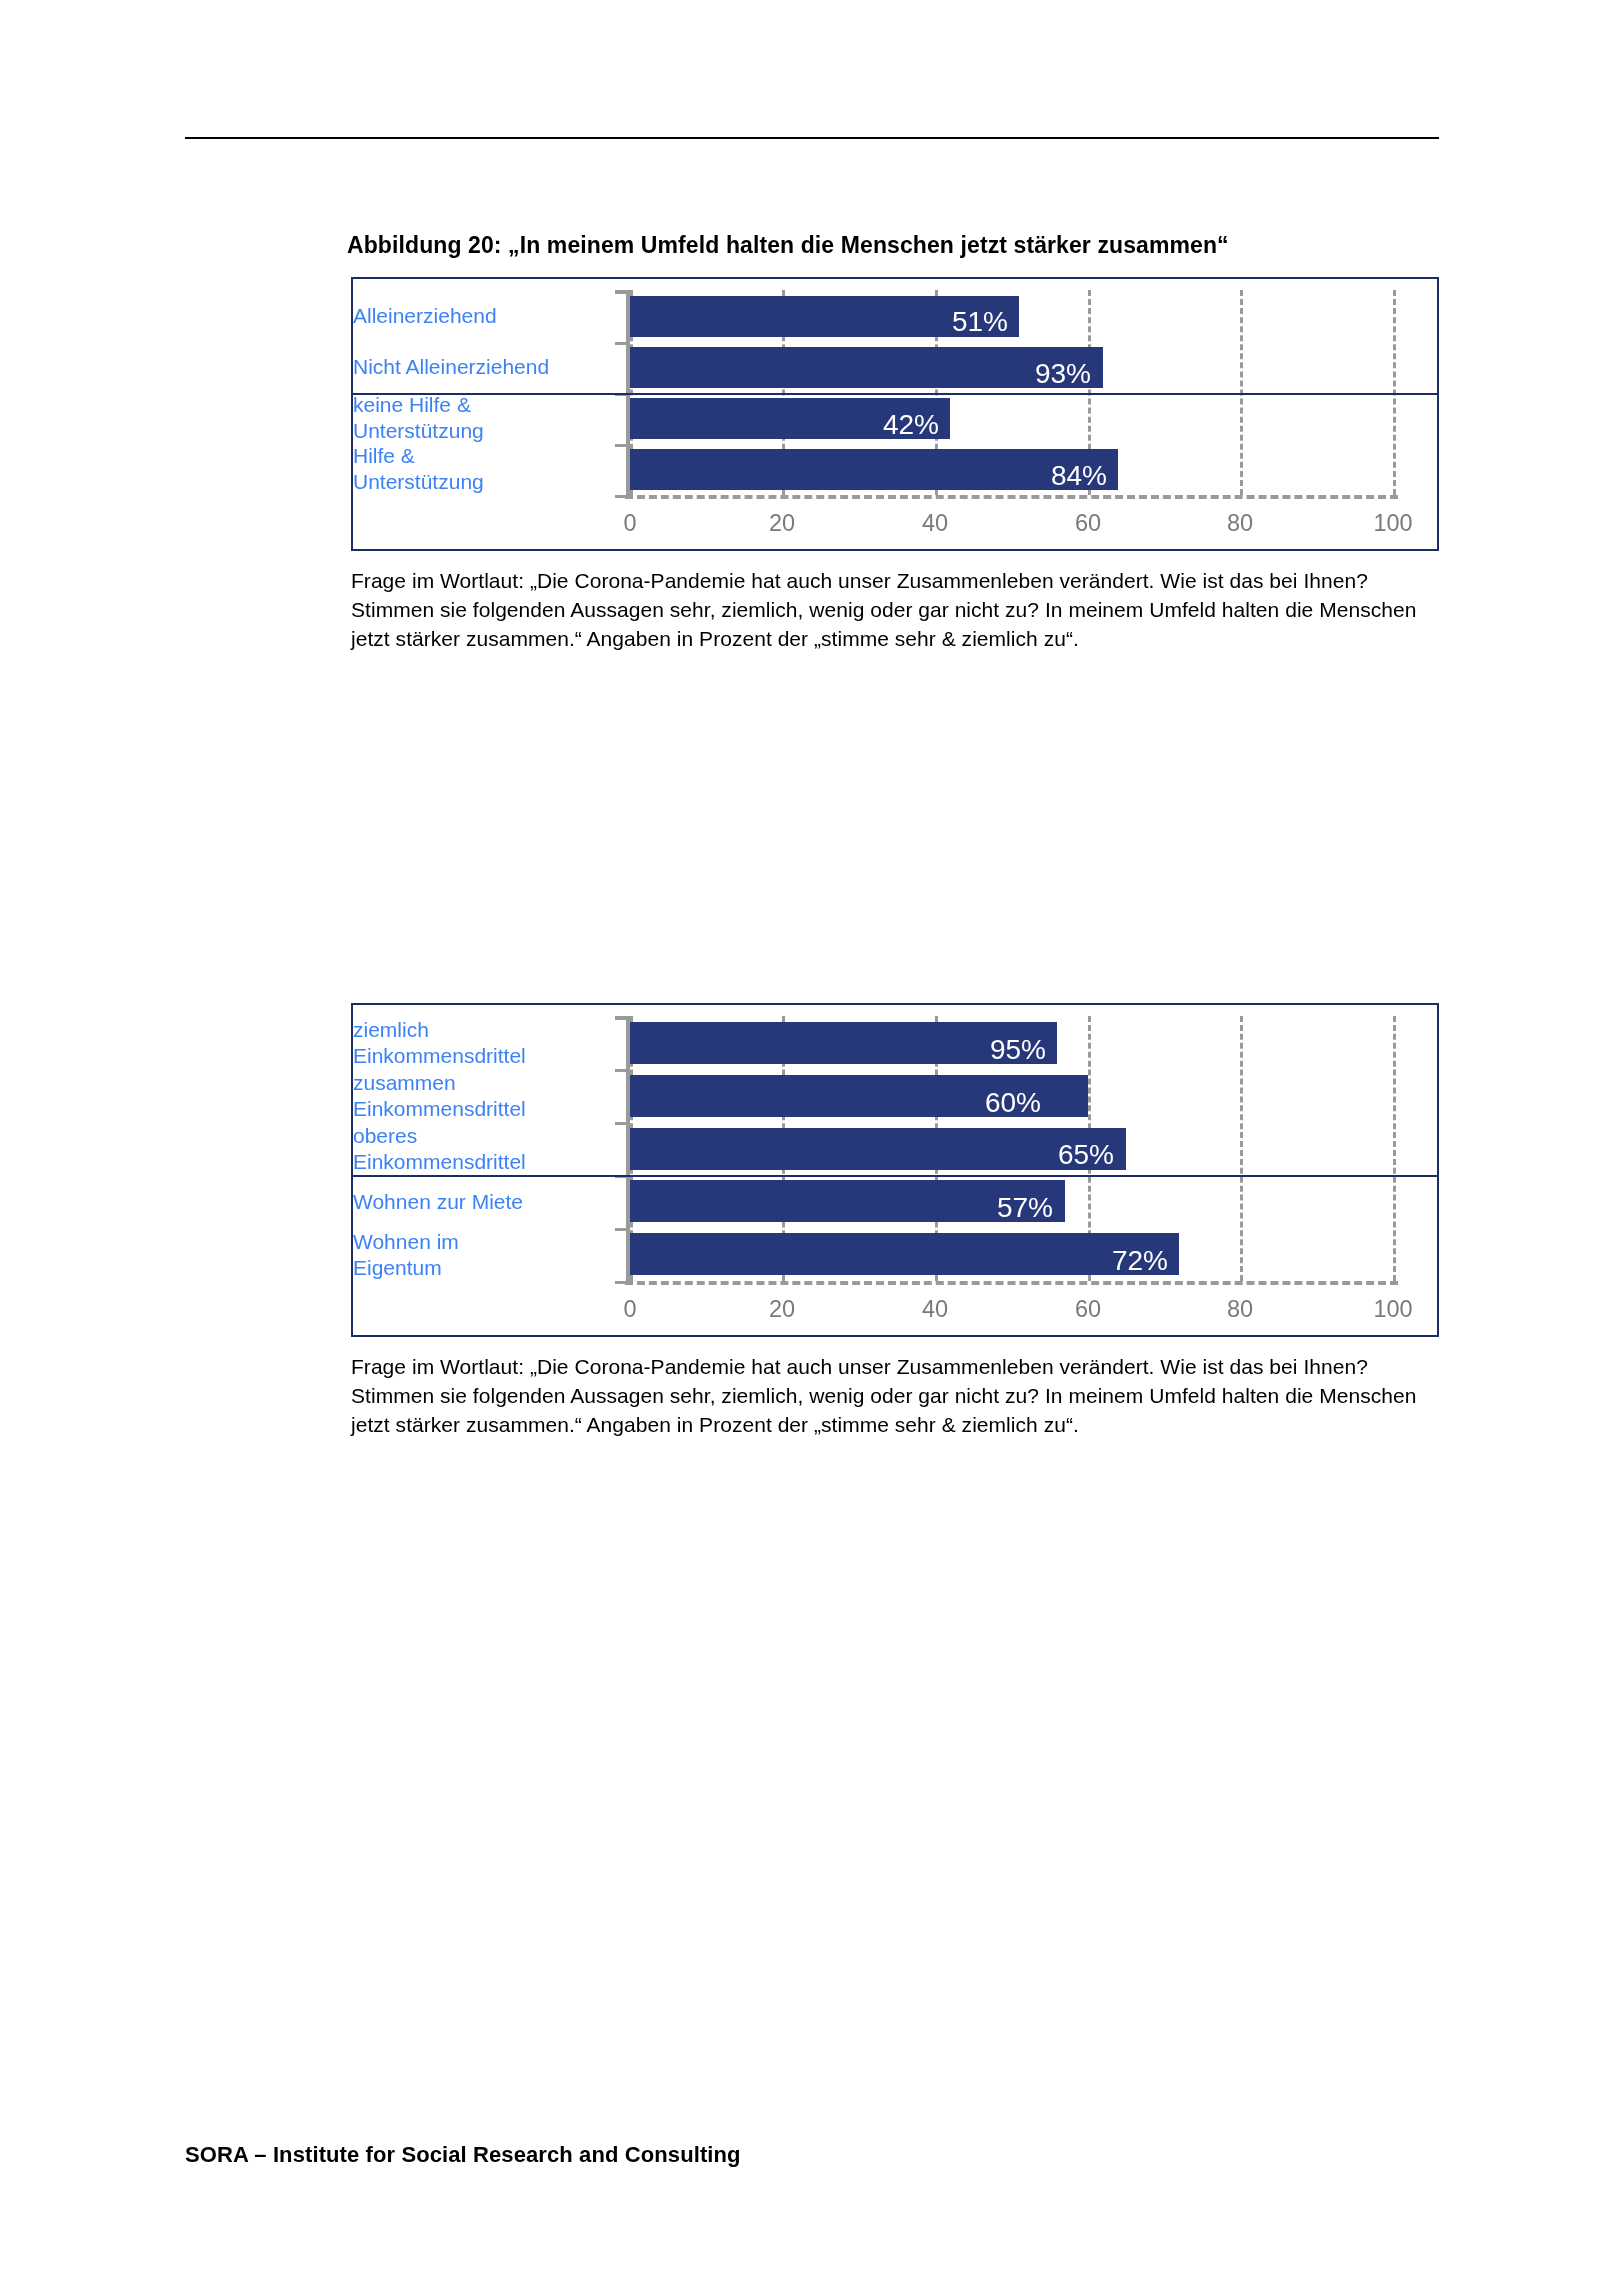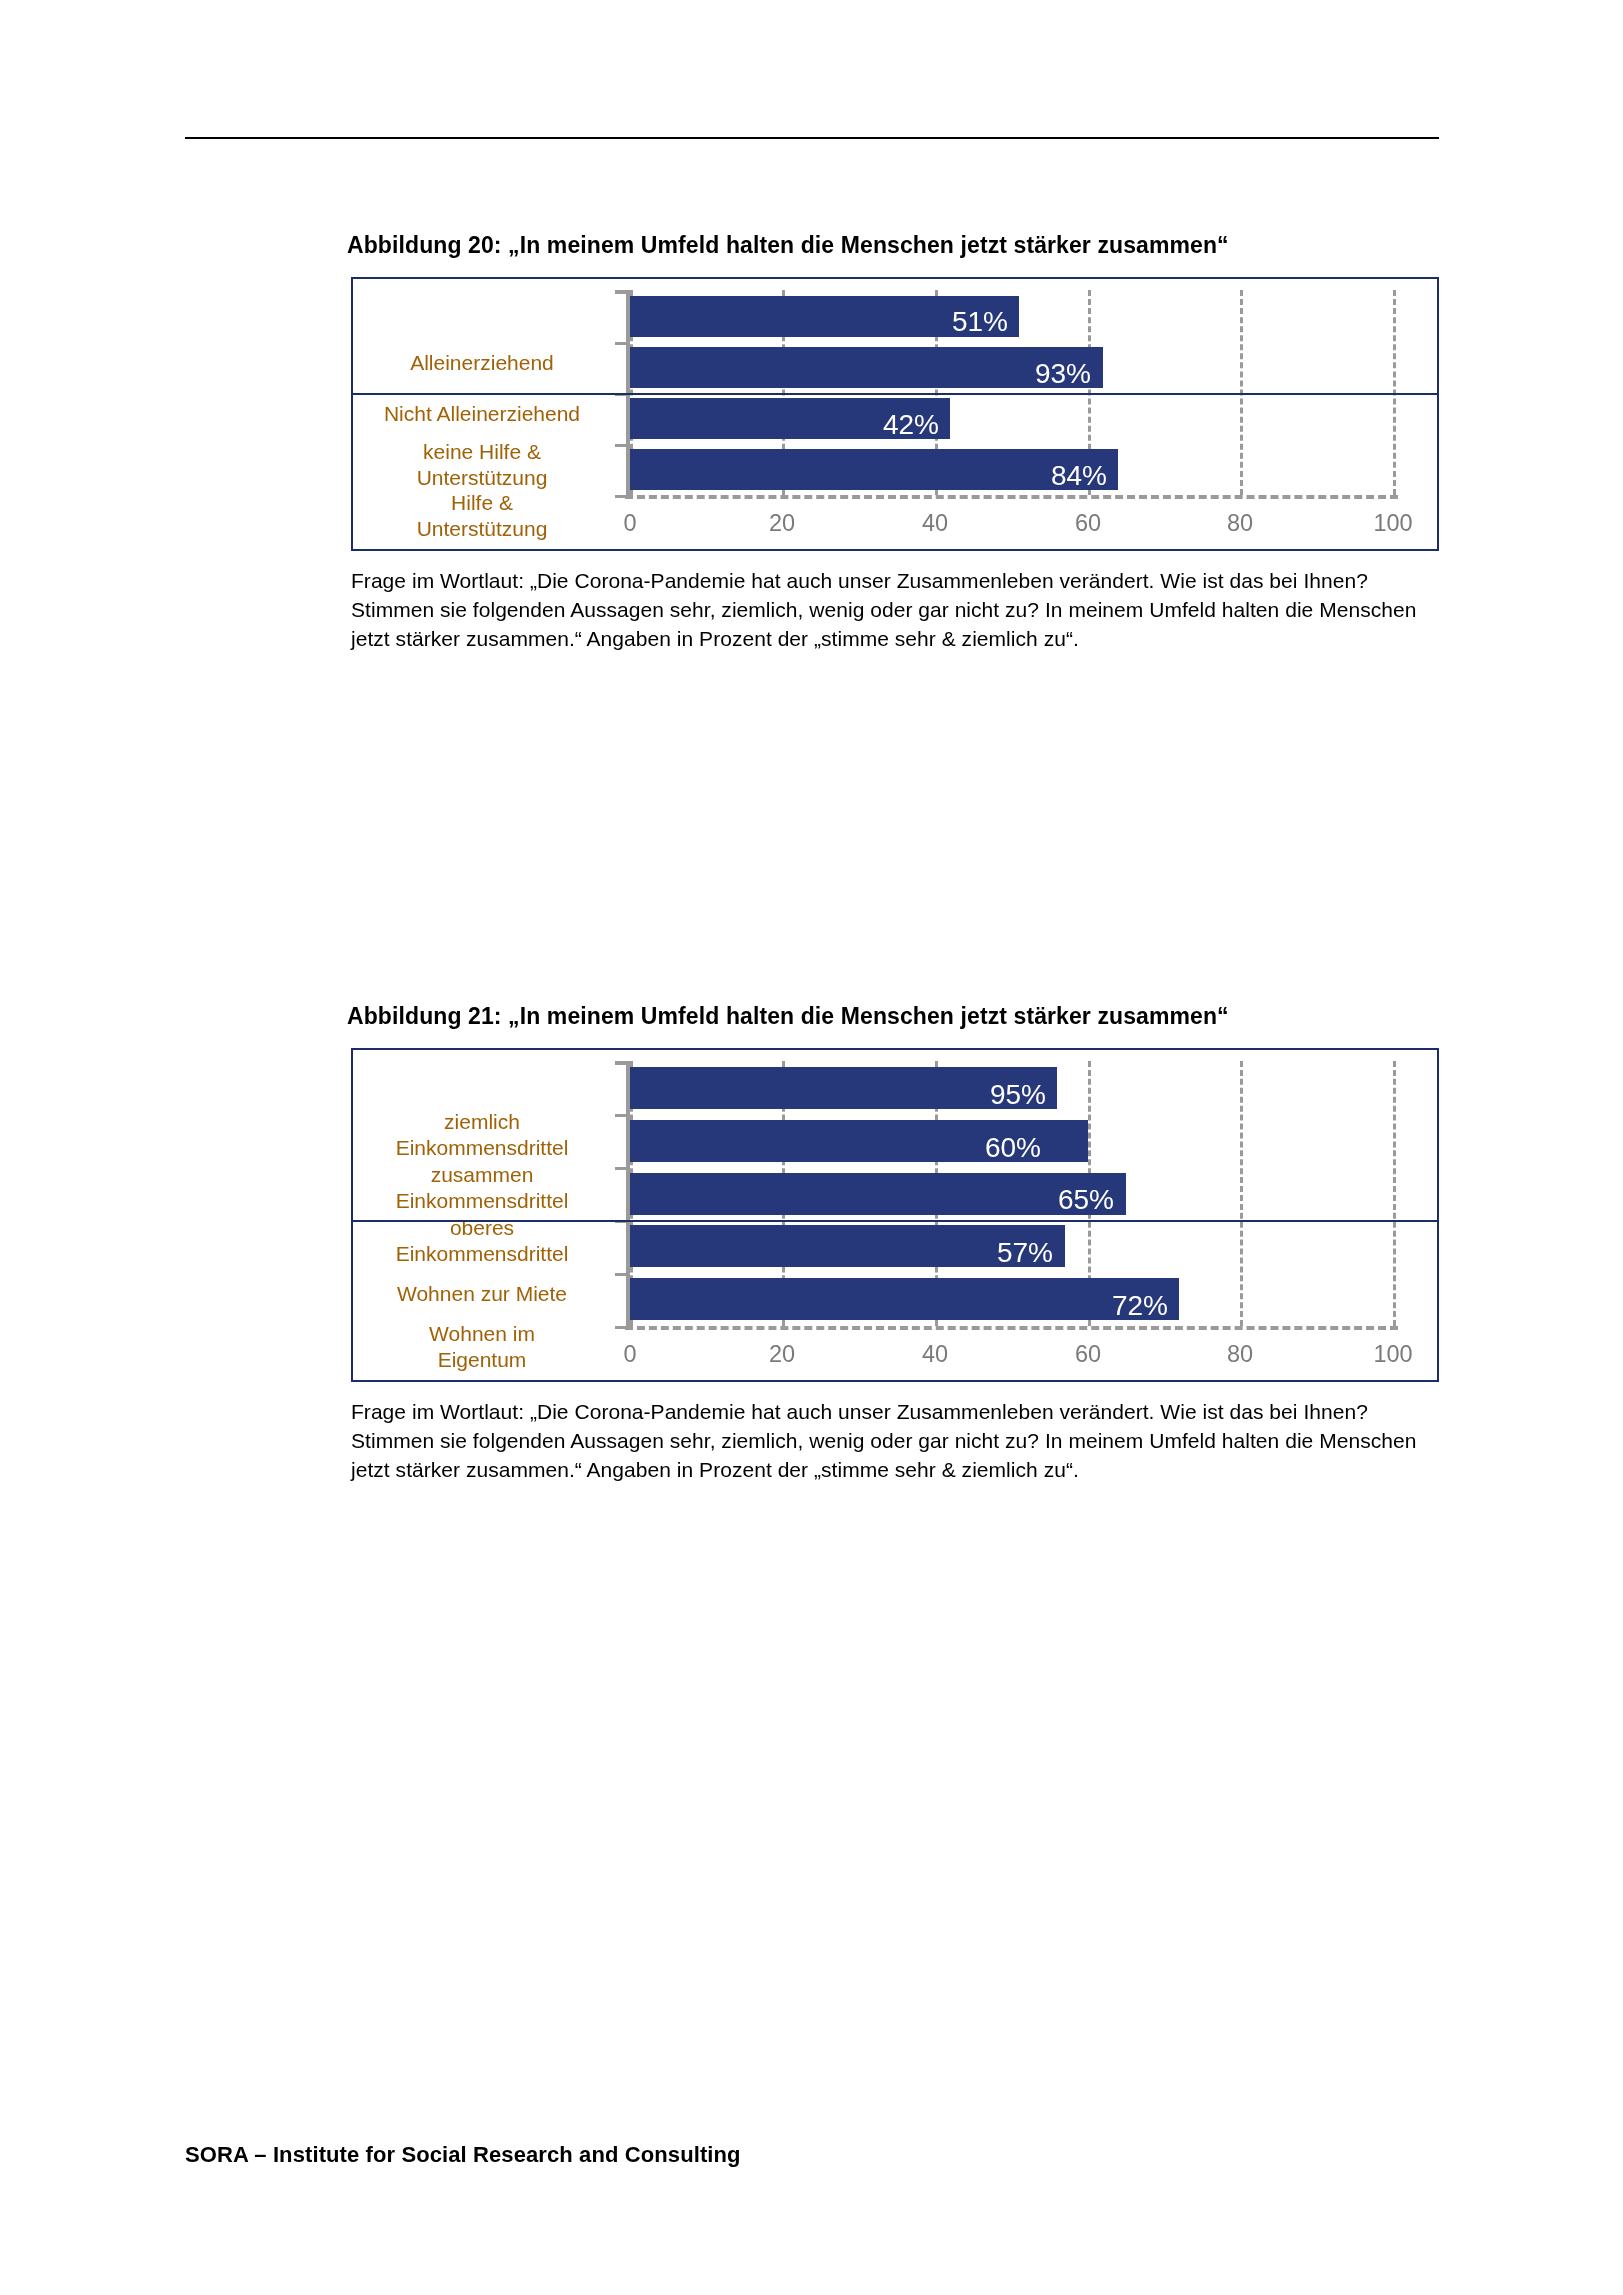--- a/index.html
+++ b/index.html
@@ -70,26 +70,25 @@
   
   .plot {
     position: relative;
     width: 100%;
     height: 100%;
   }
   .cat-label {
     position: absolute;
     left: 0;
     width: 258px;
-    text-align: center;
-    color: #a16207;
+    text-align: left;
+    color: #3b82f6;
     font-size: 21px;
     line-height: 1.22;
     transform: translateY(-50%);
-    margin-top: 47px;
   }
   .axis-vline {
     position: absolute;
     width: 4px;
     background: #9a9a9a;
   }
   .axis-tick {
     position: absolute;
     width: 11.4px;
     height: 3.2px;
@@ -202,21 +201,20 @@
           <div class="tick-label" style="left: 582px; top: 231px;">40</div>
           <div class="tick-label" style="left: 735px; top: 231px;">60</div>
           <div class="tick-label" style="left: 887px; top: 231px;">80</div>
           <div class="tick-label" style="left: 1040px; top: 231px;">100</div>
         </div>
     </div>
     <div class="fig-caption">Frage im Wortlaut: „Die Corona-Pandemie hat auch unser Zusammenleben verändert. Wie ist das bei Ihnen? Stimmen sie folgenden Aussagen sehr, ziemlich, wenig oder gar nicht zu? In meinem Umfeld halten die Menschen jetzt stärker zusammen.“ Angaben in Prozent der „stimme sehr &amp; ziemlich zu“.</div>
   </div>
 
   <div class="figure" id="figure-1" style="top:1003px;">
-    <div class="fig-title">Abbildung 21: „In meinem Umfeld halten die Menschen jetzt stärker zusammen“</div>
     <div class="chart-box" id="chart-1" style="height:334px;">
       <div class="plot">
           <div class="axis-vline" style="left: 273px; top: 11.4px; height: 265px;"></div>
           <div class="gridline" style="left: 277px; top: 11.4px; height: 265px;"></div>
           <div class="gridline" style="left: 429px; top: 11.4px; height: 265px;"></div>
           <div class="gridline" style="left: 582px; top: 11.4px; height: 265px;"></div>
           <div class="gridline" style="left: 735px; top: 11.4px; height: 265px;"></div>
           <div class="gridline" style="left: 887px; top: 11.4px; height: 265px;"></div>
           <div class="gridline" style="left: 1040px; top: 11.4px; height: 265px;"></div>
           <div class="baseline" style="left: 272px; top: 276px; width: 773px;"></div>

